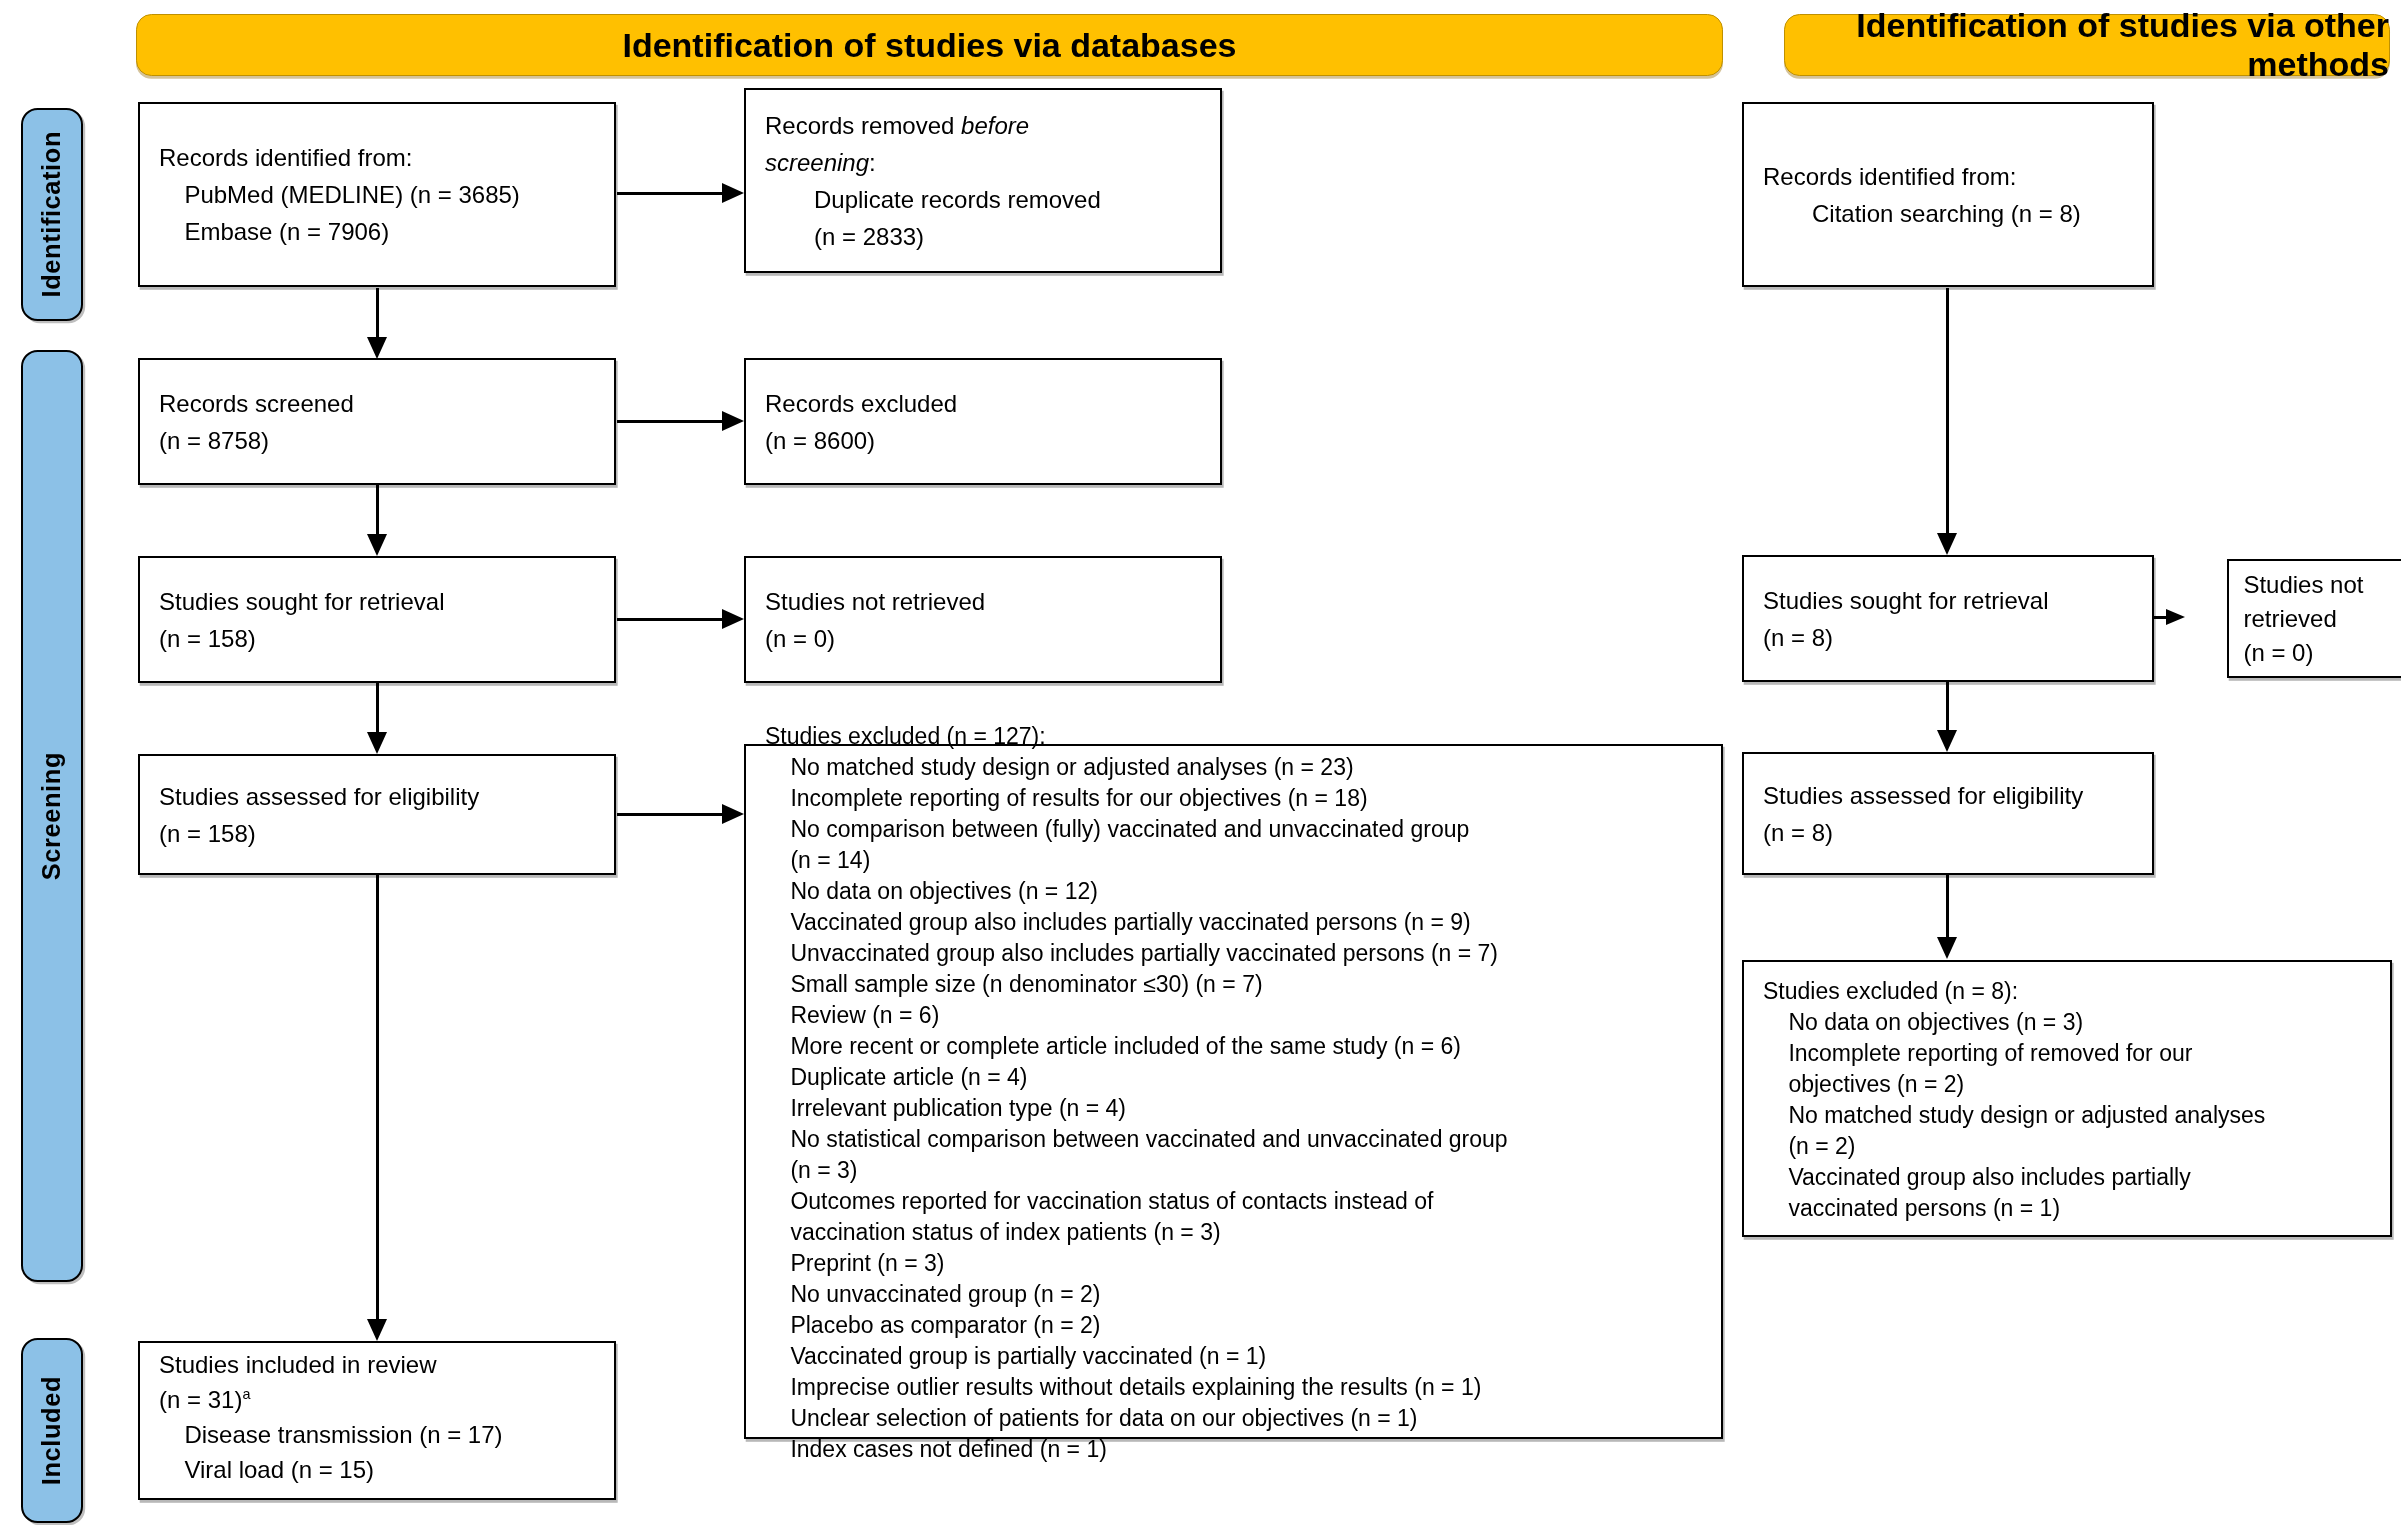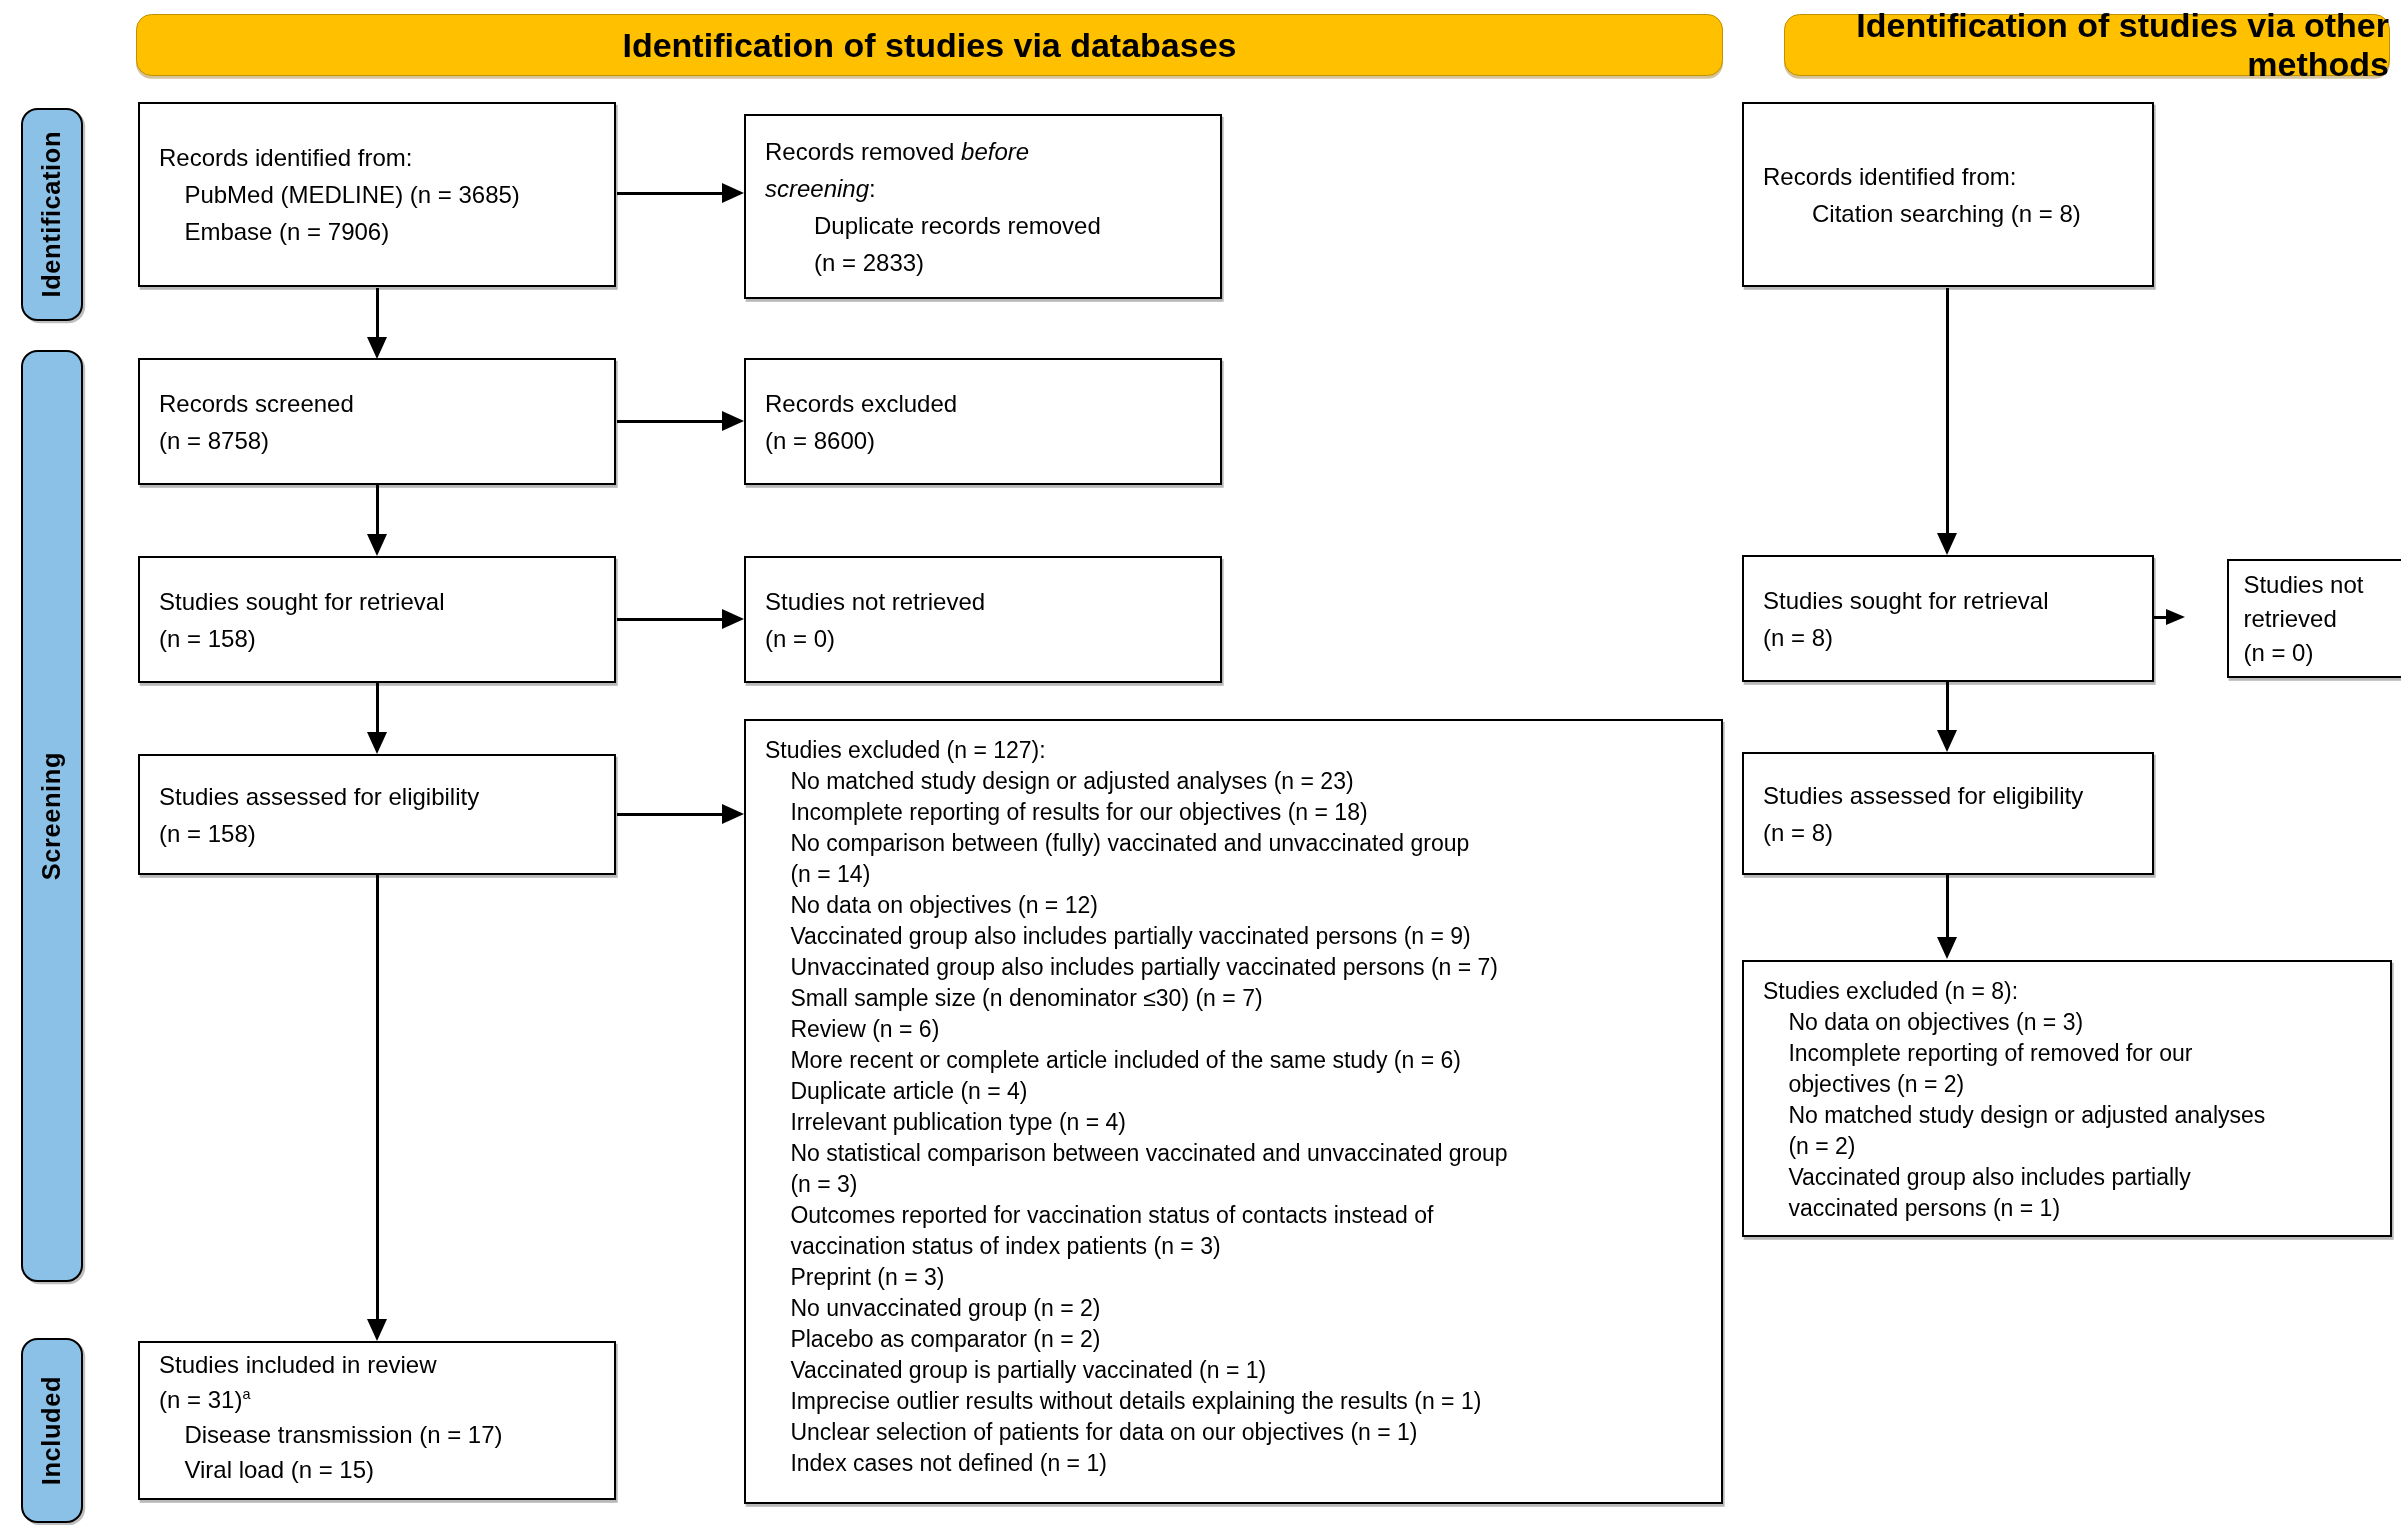--- a/index.html
+++ b/index.html
@@ -80,21 +80,21 @@
   <div class="side" style="top:1338px;height:185px;">
     <span class="side-label">Included</span>
   </div>
 
   <div class="box" style="left:138px;top:102px;width:478px;height:185px;">
       <div class="line">Records identified from:</div>
       <div class="line ind">PubMed (MEDLINE) (n = 3685)</div>
       <div class="line ind">Embase (n = 7906)</div>
     </div>
 
-  <div class="box" style="left:744px;top:114px;width:478px;height:185px;">
+  <div class="box" style="left:744px;top:88px;width:478px;height:185px;">
       <div class="line"><span>Records removed </span><span class="it">before</span></div>
       <div class="line"><span class="it">screening</span><span>:</span></div>
       <div class="line ind2">Duplicate records removed</div>
       <div class="line ind2">(n = 2833)</div>
     </div>
 
   <div class="box" style="left:138px;top:358px;width:478px;height:127px;">
       <div class="line">Records screened</div>
       <div class="line">(n = 8758)</div>
     </div>
@@ -112,21 +112,21 @@
   <div class="box" style="left:744px;top:556px;width:478px;height:127px;">
       <div class="line">Studies not retrieved</div>
       <div class="line">(n = 0)</div>
     </div>
 
   <div class="box" style="left:138px;top:754px;width:478px;height:121px;">
       <div class="line">Studies assessed for eligibility</div>
       <div class="line">(n = 158)</div>
     </div>
 
-  <div class="box top small" style="left:744px;top:719px;width:979px;height:785px;">
+  <div class="box top small" style="left:744px;top:744px;width:979px;height:695px;justify-content:center;">
       <div class="line">Studies excluded (n = 127):</div>
       <div class="line ind">No matched study design or adjusted analyses (n = 23)</div>
       <div class="line ind">Incomplete reporting of results for our objectives (n = 18)</div>
       <div class="line ind">No comparison between (fully) vaccinated and unvaccinated group</div>
       <div class="line ind">(n = 14)</div>
       <div class="line ind">No data on objectives (n = 12)</div>
       <div class="line ind">Vaccinated group also includes partially vaccinated persons (n = 9)</div>
       <div class="line ind">Unvaccinated group also includes partially vaccinated persons (n = 7)</div>
       <div class="line ind">Small sample size (n denominator ≤30) (n = 7)</div>
       <div class="line ind">Review (n = 6)</div>

